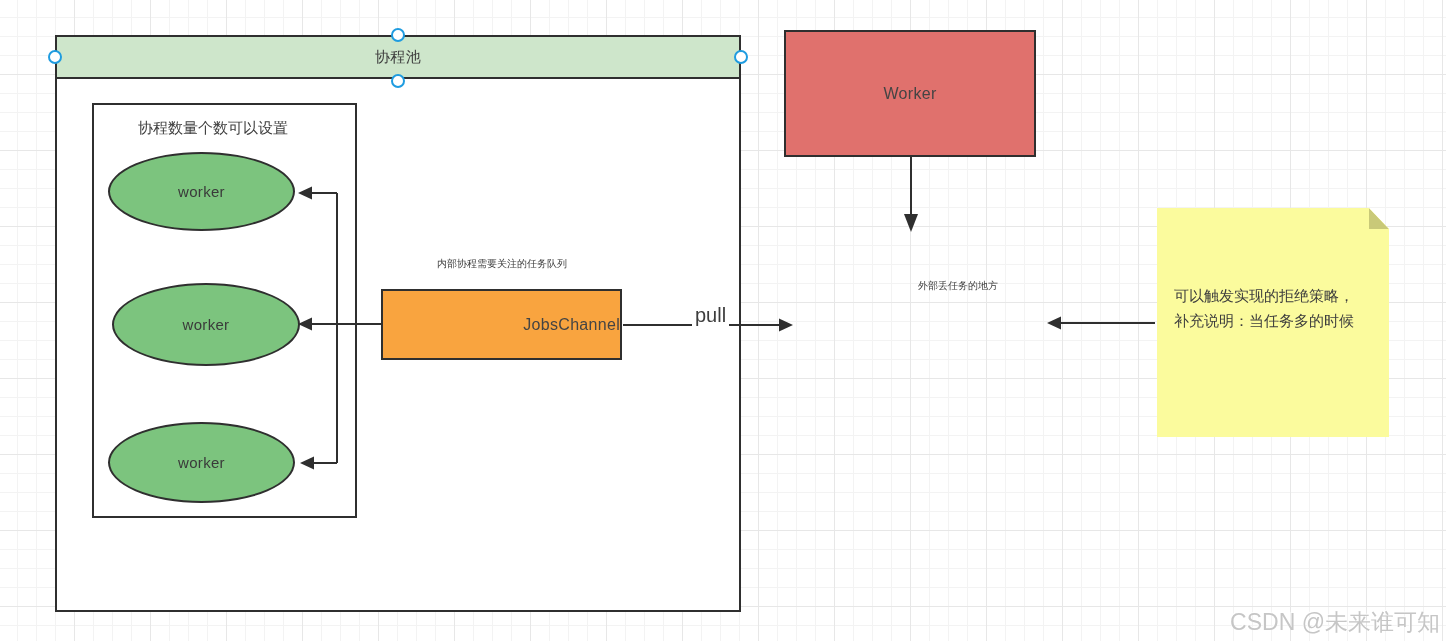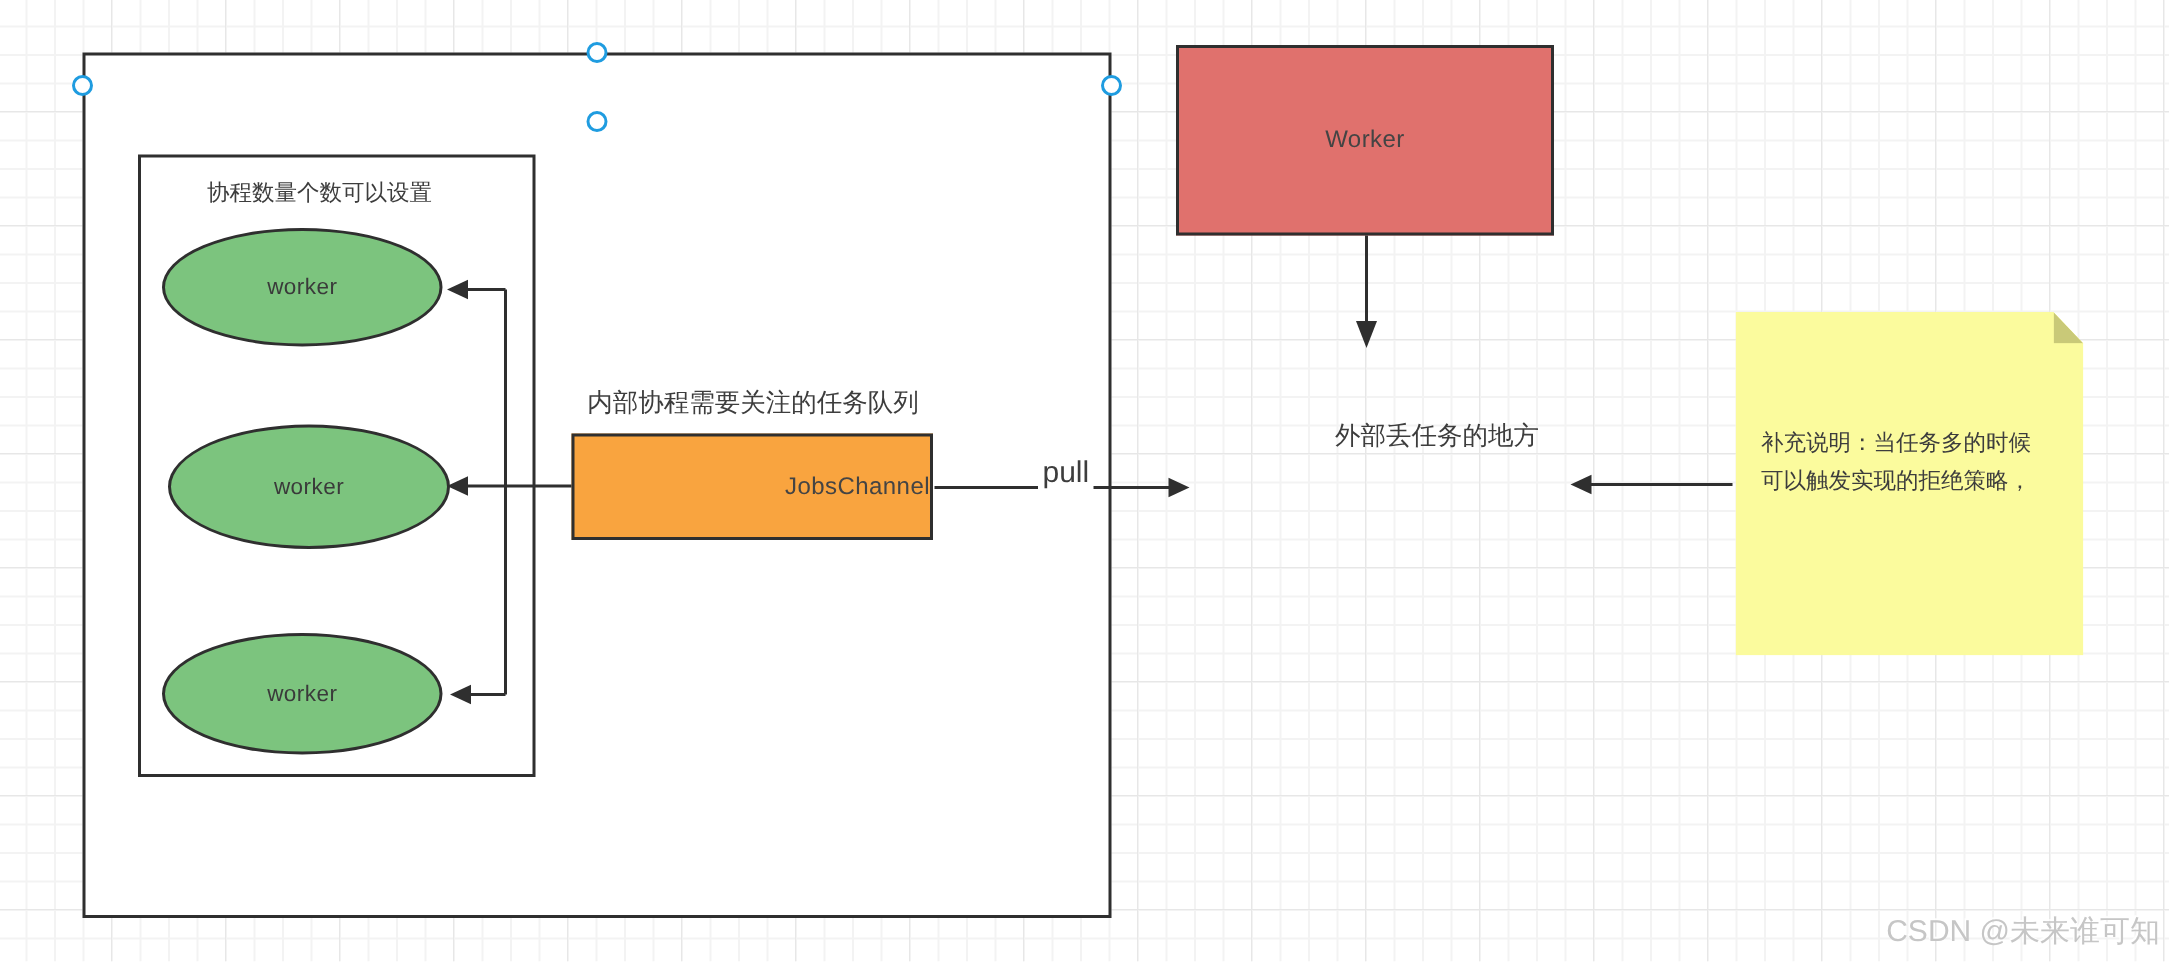--- a/index.html
+++ b/index.html
@@ -32,21 +32,21 @@
 
   .worker-ellipse { border-radius:50%; background:#7cc47e; border-width:2.5px; font-size:15px; color:#3a3a3a; }
   .we1 { left:108px; top:152px; width:187px; height:79px; }
   .we2 { left:112px; top:283px; width:188px; height:83px; }
   .we3 { left:108px; top:422px; width:187px; height:81px; }
 
   .jobs-box   { left:381px; top:289px; width:241px; height:71px; background:#f9a43f;justify-content:flex-end; }
   .entry-box  { left:794px; top:290px; width:251px; height:70px; background:#fcdfb2; }
   .worker-box { left:784px; top:30px;  width:252px; height:127px; background:#e0716d; }
 
-  .caption { position:absolute; transform:translateX(-50%); font-size:17px; color:#3d3d3d; white-space:nowrap; }
+  .caption { position:absolute; transform:translateX(-50%); font-size:10px; color:#3d3d3d; white-space:nowrap; }
   .cap-jobs  { left:502px; top:257px; }
   .cap-entry { left:958px; top:257px;margin-top:22px; }
 
   .pull-label { position:absolute; left:692px; top:304px; background:#ffffff; padding:0 3px;
                 font-size:20px; color:#3d3d3d; }
 
   .edges { position:absolute; left:0; top:0; pointer-events:none; }
   .edge  { stroke:#2f2f2f; stroke-width:2; fill:none; }
   .head  { fill:#2f2f2f; stroke:none; }
 
@@ -56,29 +56,32 @@
   .h-bottom { left:398px; top:81px; }
   .h-left   { left:55px;  top:57px; }
   .h-right  { left:741px; top:57px; }
 
   .note { position:absolute; left:1157px; top:208px; width:232px; height:229px; background:#fbfb9d;
           clip-path:polygon(0 0, calc(100% - 20px) 0, 100% 21px, 100% 100%, 0 100%); }
   .note-fold { position:absolute; top:0; right:0; width:20px; height:21px; background:#c9c978;
                clip-path:polygon(0 0, 100% 100%, 0 100%); }
   .note-text { position:absolute; left:17px; top:75px; font-size:15px; line-height:25px; color:#3d3d3d; }
 
-  .watermark { position:absolute; right:6px; top:607px; font-size:20px; color:#c6c6c6;
+  .watermark { position:absolute; right:6px; top:607px; font-size:23px; color:#c6c6c6;
                text-shadow:-1px -1px 0 rgba(255,255,255,.9); }
 </style>
 </head>
 <body>
 
 <div class="canvas">
 
   <div class="shape pool-container"></div>
+  <div class="shape pool-header">
+    <span>协程池</span>
+  </div>
 
   <div class="shape inner-box"></div>
   <div class="inner-box-title">协程数量个数可以设置</div>
 
   <div class="shape worker-ellipse we1">
     <span>worker</span>
   </div>
   <div class="shape worker-ellipse we2">
     <span>worker</span>
   </div>
@@ -116,20 +119,20 @@
   <div class="pull-label">pull</div>
 
   <div class="handle h-top"></div>
   <div class="handle h-bottom"></div>
   <div class="handle h-left"></div>
   <div class="handle h-right"></div>
 
   <div class="note">
     <div class="note-fold"></div>
     <div class="note-text">
+      <div>可以触发实现的拒绝策略，</div>
       <div>补充说明：当任务多的时候</div>
-      <div>可以触发实现的拒绝策略，</div>
     </div>
   </div>
 
   <div class="watermark">CSDN @未来谁可知</div>
 
 </div>
 
 </body></html>

